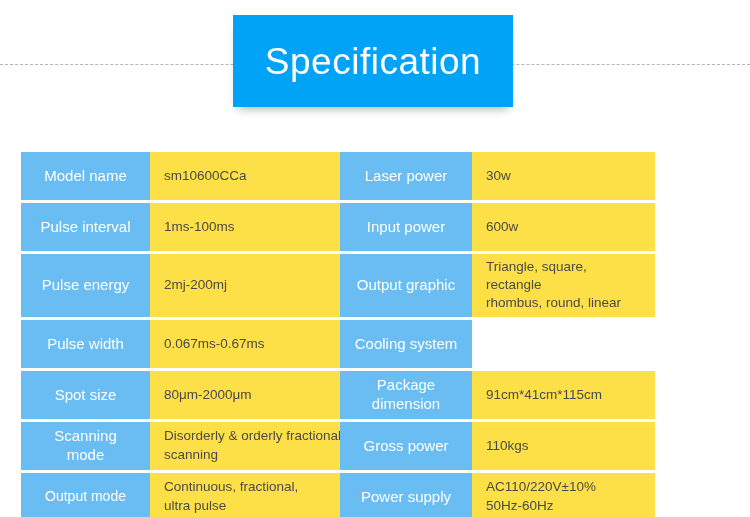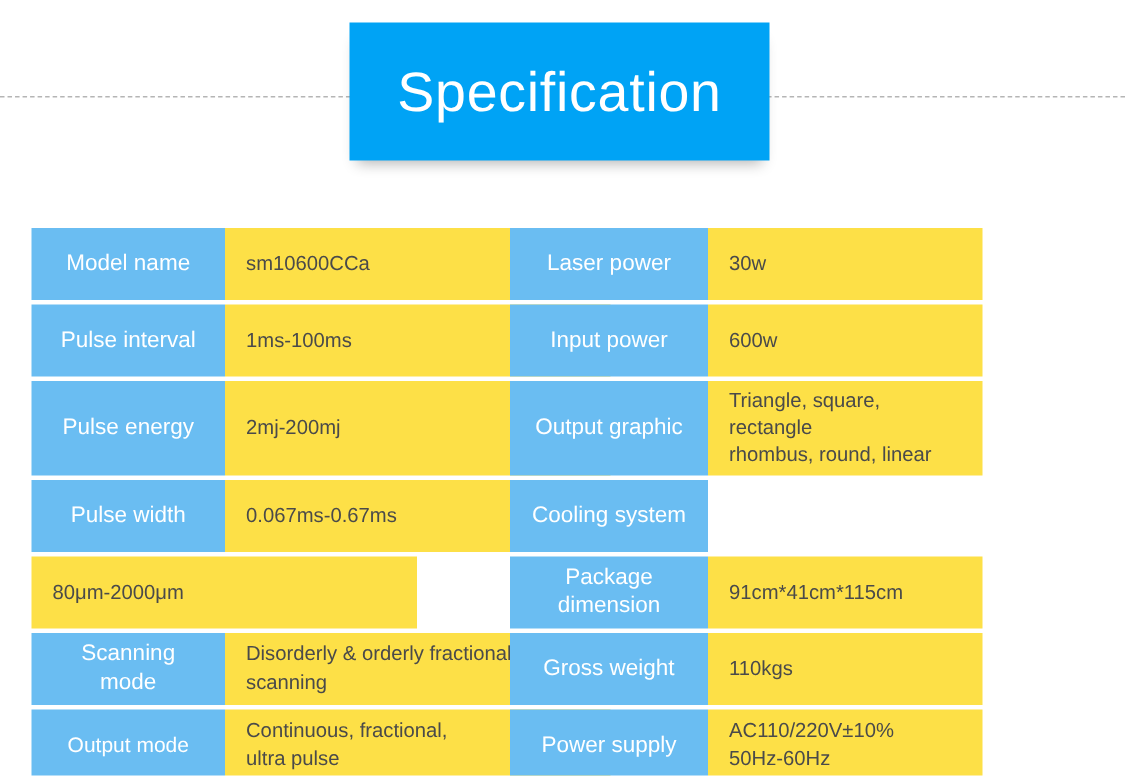--- a/index.html
+++ b/index.html
@@ -175,20 +175,21 @@
           <span class="val-line2">0.067ms-0.67ms</span>
         </div>
     </div>
     <div class="half half-right">
       <div class="cell-label">Cooling system</div>
     </div>
   </div>
 
   <div class="spec-row row-h48">
     <div class="half half-left">
+      <div class="cell-label">Spot size</div>
       <div class="cell-value">
           <span class="val-line2">80μm-2000μm</span>
         </div>
     </div>
     <div class="half half-right">
       <div class="cell-label val-line2" style="white-space: pre-line;">Package
 dimension</div>
       <div class="cell-value">
           <span class="val-line2">91cm*41cm*115cm</span>
         </div>
@@ -198,21 +199,21 @@
   <div class="spec-row row-h48">
     <div class="half half-left">
       <div class="cell-label val-line2" style="white-space: pre-line;">Scanning
 mode</div>
       <div class="cell-value">
           <span class="val-line2">Disorderly &amp; orderly fractional
 scanning</span>
         </div>
     </div>
     <div class="half half-right">
-      <div class="cell-label">Gross weight</div>
+      <div class="cell-label">Gross power</div>
       <div class="cell-value">
           <span class="val-line2">110kgs</span>
         </div>
     </div>
   </div>
 
   <div class="spec-row row-h48">
     <div class="half half-left">
       <div class="cell-label compact">Output mode</div>
       <div class="cell-value">

